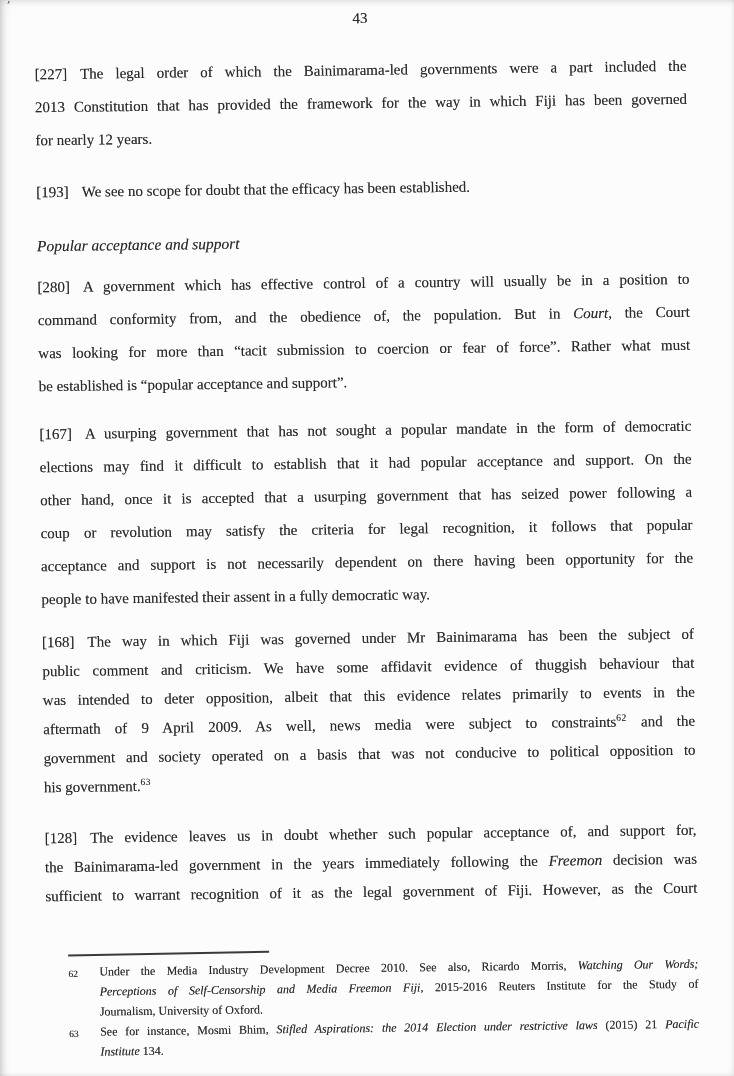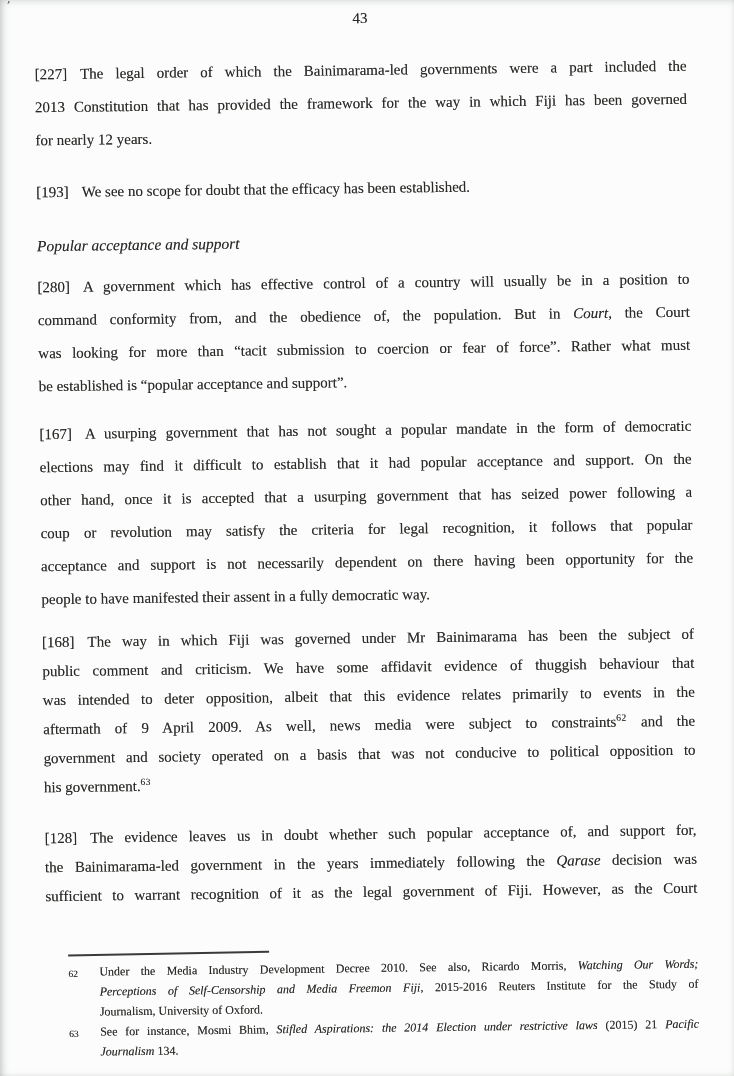--- a/index.html
+++ b/index.html
@@ -134,36 +134,36 @@
     <div id="p168" class="para tight">
         <div class="line"><span class="pnum">[168]</span><span>The way in which Fiji was governed under Mr Bainimarama has been the subject of</span></div>
         <div class="line"><span>public comment and criticism.  We have some affidavit evidence of thuggish behaviour that</span></div>
         <div class="line"><span>was intended to deter opposition, albeit that this evidence relates primarily to events in the</span></div>
         <div class="line"><span>aftermath of 9 April 2009.  As well, news media were subject to constraints</span><sup>62</sup><span> and the</span></div>
         <div class="line"><span>government and society operated on a basis that was not conducive to political opposition to</span></div>
         <div class="line last"><span>his government.</span><sup>63</sup></div>
       </div>
     <div id="p169" class="para tight">
         <div class="line"><span class="pnum">[128]</span><span>The evidence leaves us in doubt whether such popular acceptance of, and support for,</span></div>
-        <div class="line"><span>the Bainimarama-led government in the years immediately following the </span><span class="it">Qarase</span><span> decision was</span></div>
+        <div class="line"><span>the Bainimarama-led government in the years immediately following the </span><span class="it">Freemon</span><span> decision was</span></div>
         <div class="line"><span>sufficient to warrant recognition of it as the legal government of Fiji.  However, as the Court</span></div>
       </div>
 
     <div class="fn-rule"></div>
     <div class="footnotes">
       <div class="footnote">
         <span class="fn-marker">62</span>
         <div class="fn-text">
             <div class="line"><span>Under the Media Industry Development Decree 2010. See also, Ricardo Morris, </span><span class="it">Watching Our Words;</span></div>
             <div class="line"><span class="it">Perceptions of Self-Censorship and Media Freemon Fiji</span><span>, 2015-2016 Reuters Institute for the Study of</span></div>
             <div class="line last"><span>Journalism, University of Oxford.</span></div>
           </div>
       </div>
       <div class="footnote">
         <span class="fn-marker">63</span>
         <div class="fn-text">
             <div class="line"><span>See for instance, Mosmi Bhim, </span><span class="it">Stifled Aspirations: the 2014 Election under restrictive laws</span><span> (2015) 21 </span><span class="it">Pacific</span></div>
-            <div class="line last"><span class="it">Journalism</span><span> 134.</span></div>
+            <div class="line last"><span class="it">Institute</span><span> 134.</span></div>
           </div>
       </div>
     </div>
   </div>
 </div>
 
 </body></html>

